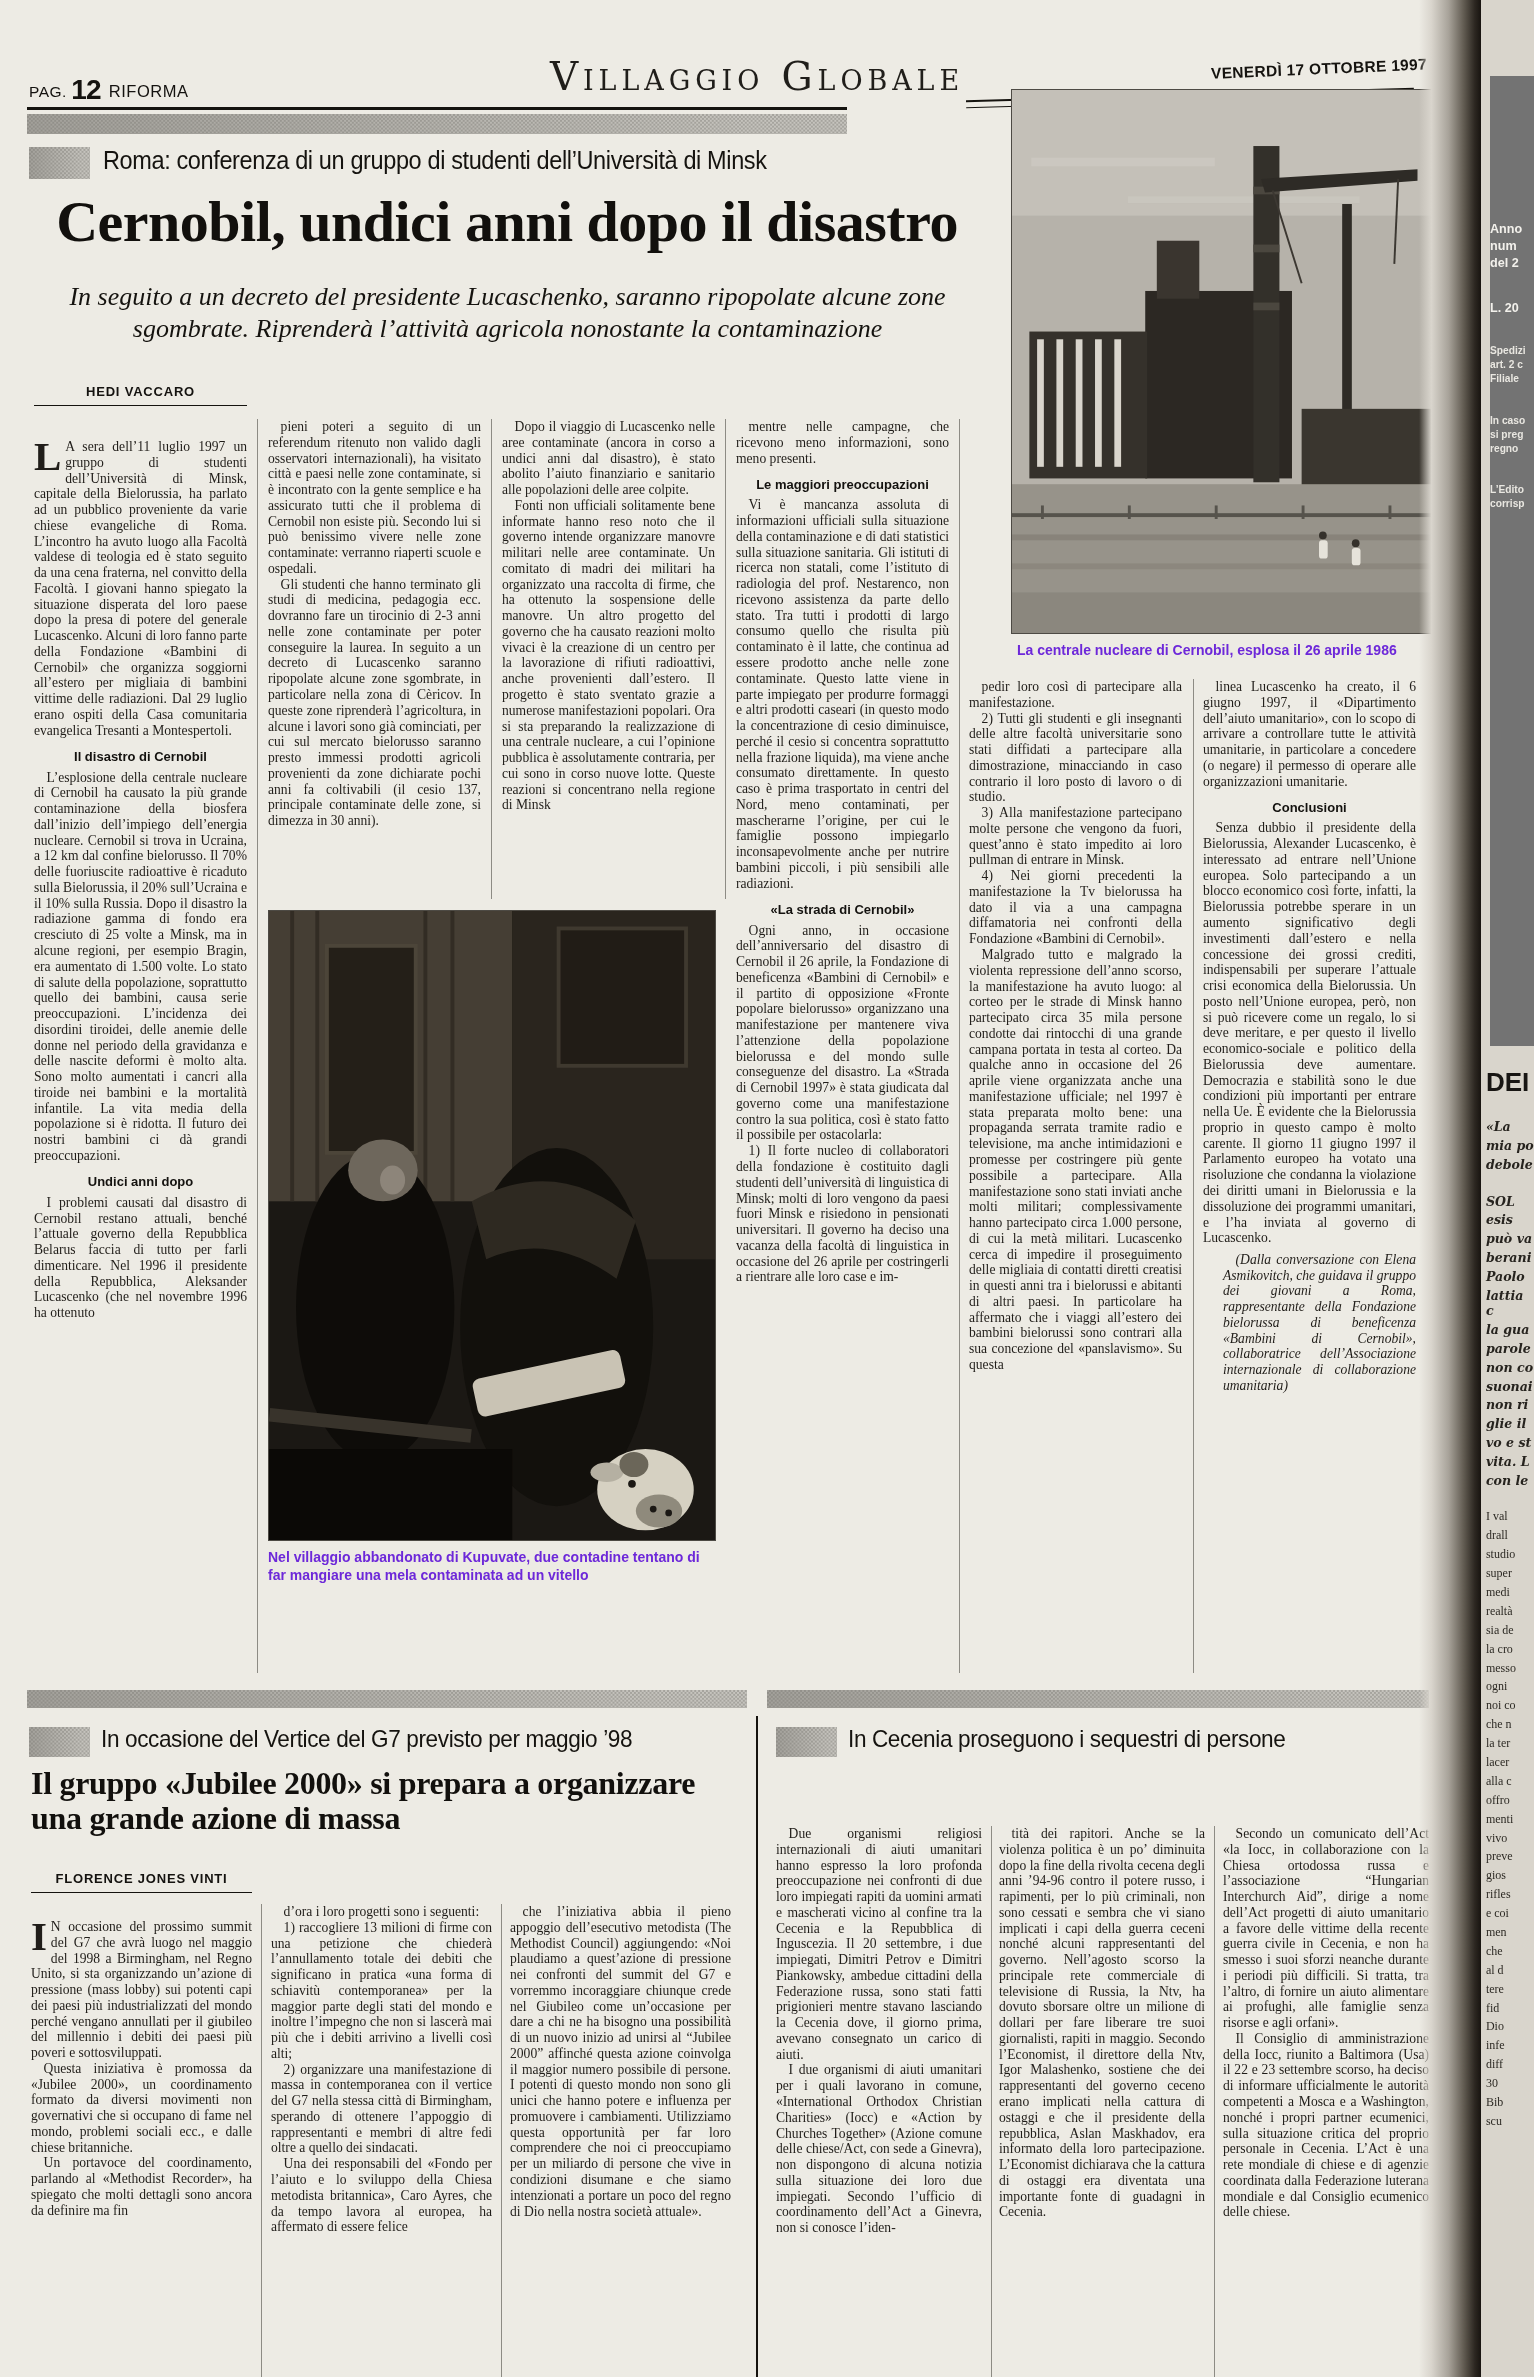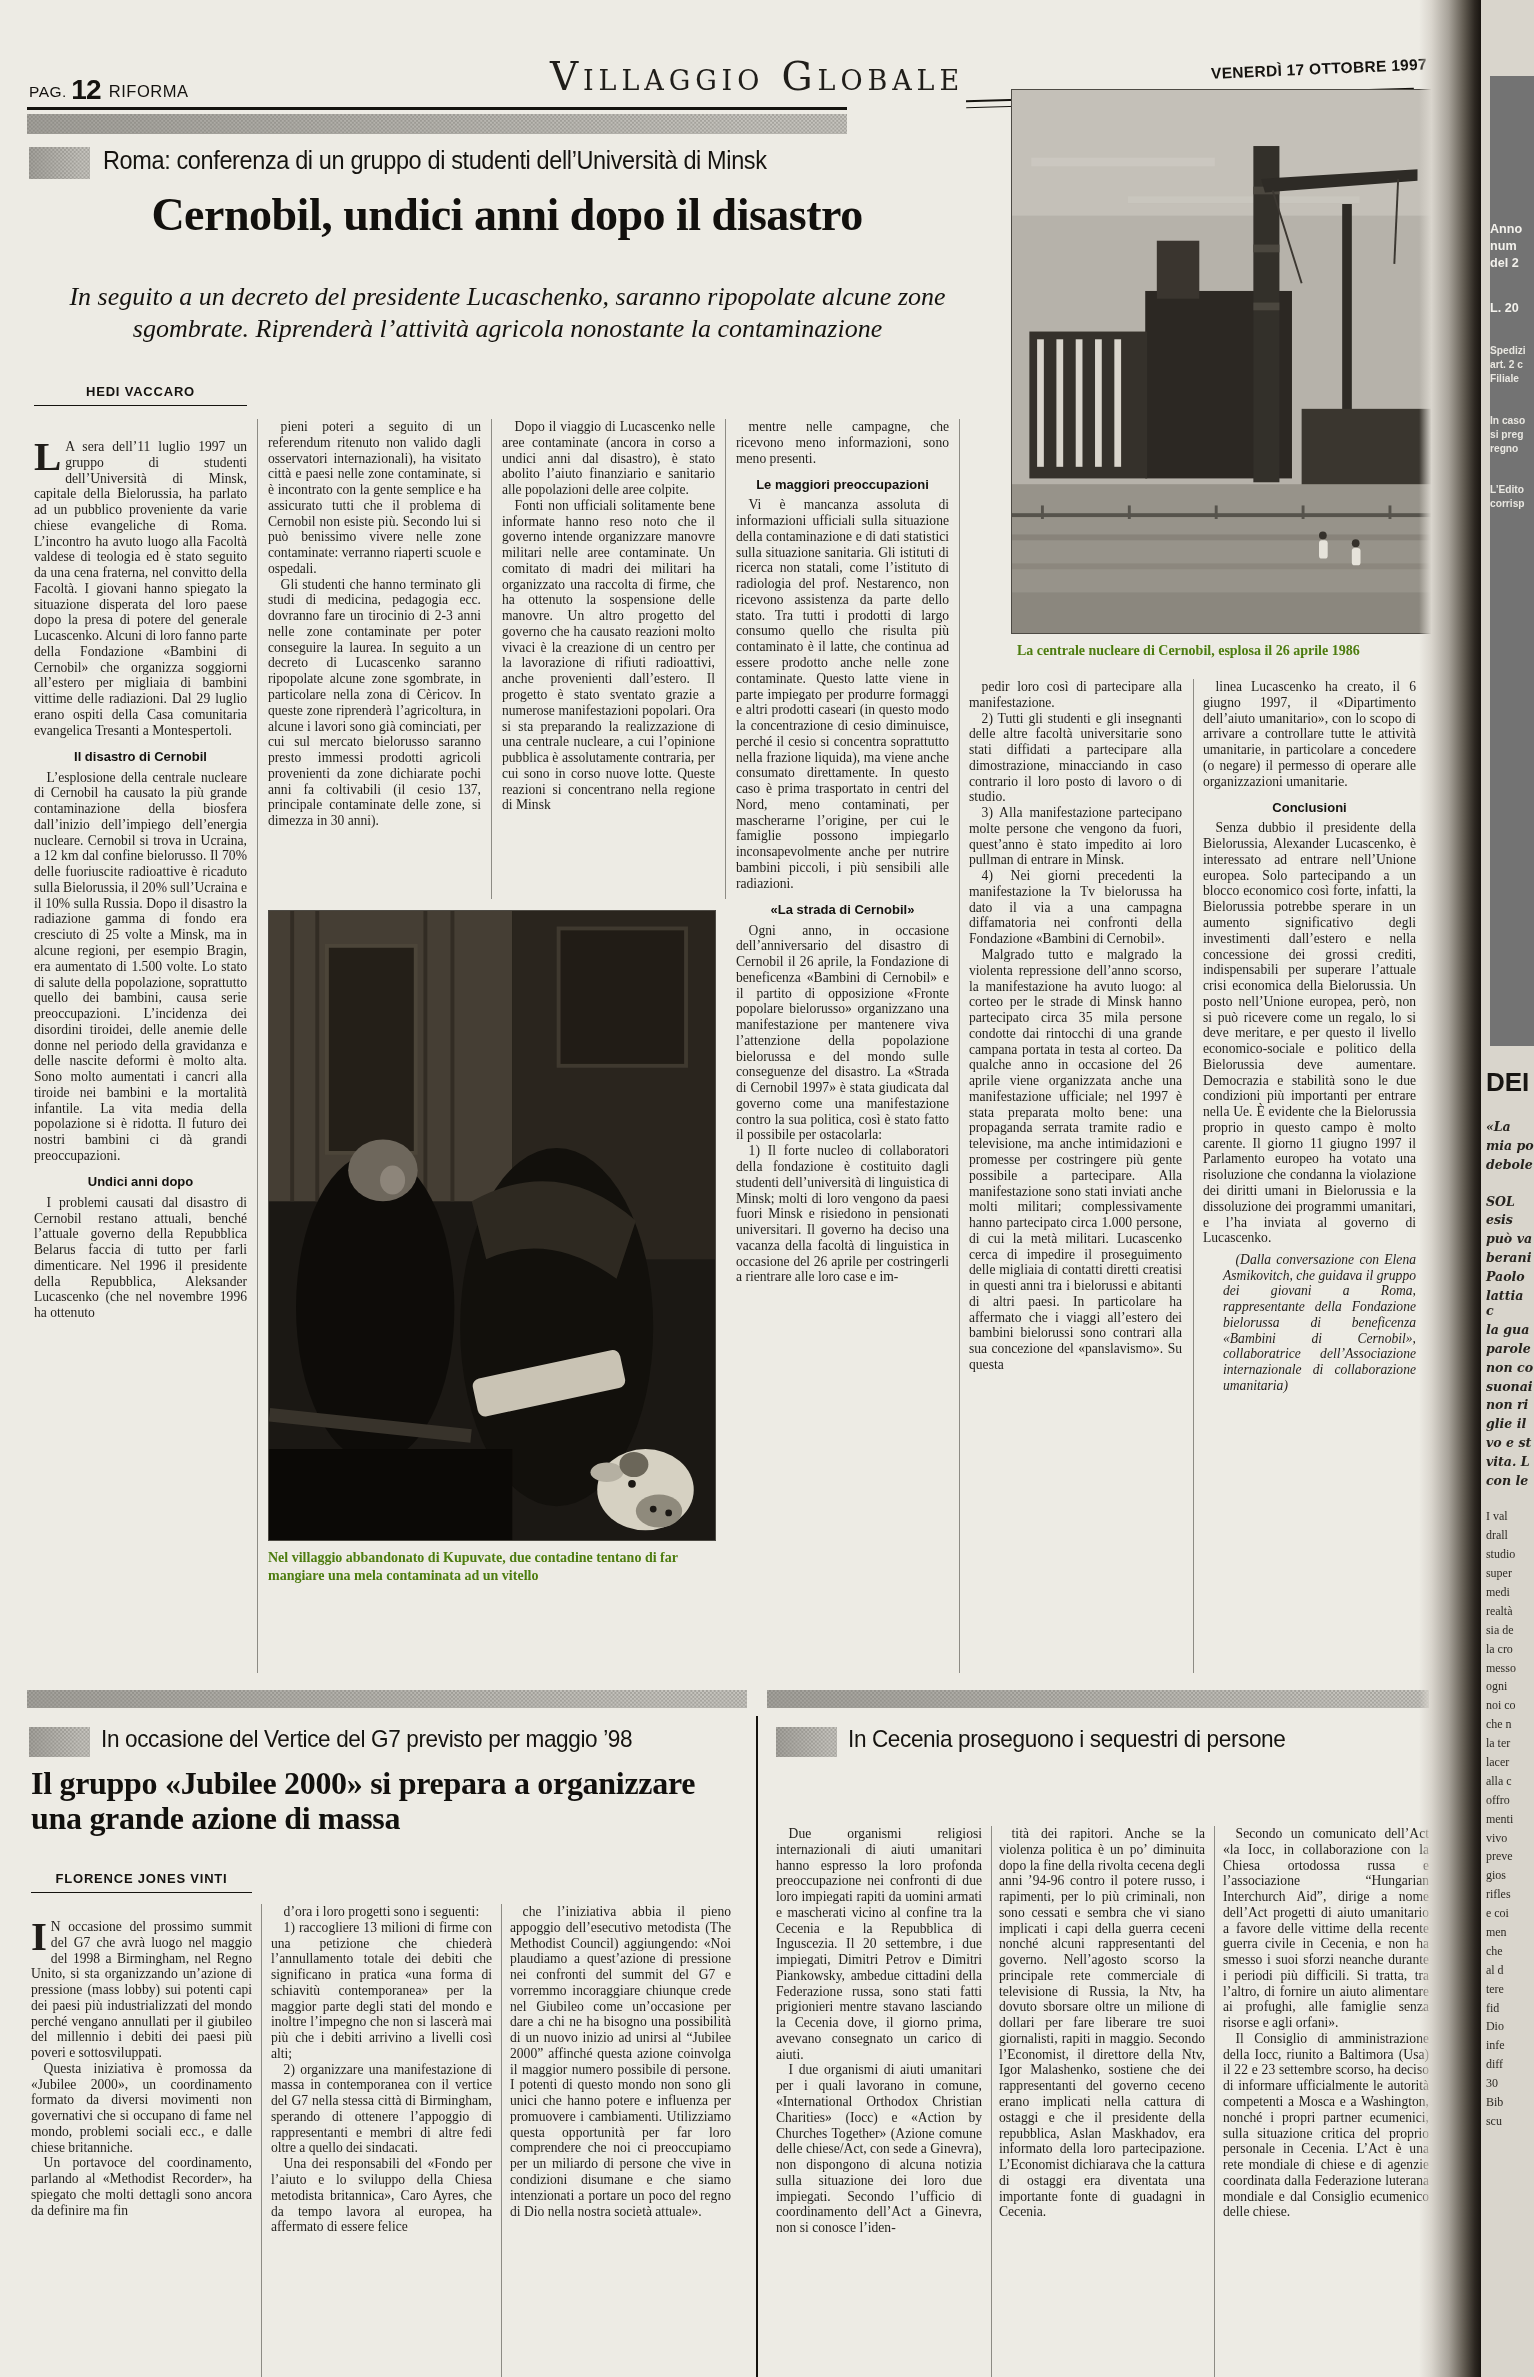--- a/index.html
+++ b/index.html
@@ -20,41 +20,41 @@
       repeating-conic-gradient(#a5a39d 0% 25%, #c6c4be 0% 50%);
       background-size:auto,3.9px 3.9px;}
   #hdr-gray{position:absolute;left:27px;top:114px;width:820px;height:20.4px;}
   #dbl-rule{position:absolute;left:966px;top:94px;width:448px;height:4.9px;border-top:2.9px solid #15130f;
       border-bottom:1.5px solid #15130f;transform:rotate(-1.6deg);}
   
   .kick-box{position:absolute;width:61px;height:32px;}
   .kicker{position:absolute;font-family:"Liberation Sans",sans-serif;font-size:25px;color:#15130f;
       letter-spacing:-0.4px;transform:scaleX(.94);transform-origin:left;white-space:nowrap;}
   #main-headline{position:absolute;left:39px;top:188px;width:936px;text-align:center;
-      font-size:46px;font-weight:700;letter-spacing:-0.5px;color:#12100d;}
+      font-size:58px;font-weight:700;letter-spacing:-0.5px;color:#12100d;}
   #main-deck{position:absolute;left:27px;top:281px;width:961px;text-align:center;
       font-style:italic;font-size:26px;line-height:1.22;color:#15130f;}
   .byline{position:absolute;text-align:center;font-family:"Liberation Sans",sans-serif;font-weight:700;
       font-size:13px;letter-spacing:0.8px;border-bottom:1.9px solid #15130f;padding-bottom:5.8px;color:#14120f;}
   
   .col{position:absolute;overflow:hidden;font-size:13.6px;line-height:1.16;text-align:justify;color:#201d19;}
   .col p{margin:0;}
   .col .p{text-indent:12.6px;}
   .col .lead{text-indent:0;}
   .col .lead::first-letter{float:left;font-size:41px;line-height:.78;font-weight:700;padding:1.9px 3.9px 0 0;}
   .col h3.h{font-family:"Liberation Sans",sans-serif;font-size:13px;font-weight:700;text-align:center;
       margin:11.6px 0 5.8px;line-height:1.05;color:#14120f;}
   .col .it{font-style:italic;text-indent:12.6px;margin-top:5.8px;margin-left:20px;}
   .vrule{position:absolute;width:1px;background:#8d8b84;}
   
   figure{margin:0;}
   .photo{position:absolute;border:1px solid #4d4a44;box-sizing:border-box;}
   .photo svg{display:block;width:100%;height:100%;}
-  .caption{position:absolute;font-family:Liberation Serif, serif;font-weight:700;font-size:14px;
-      line-height:1.25;color:#4d7c0f;}
+  .caption{position:absolute;font-family:Liberation Sans, sans-serif;font-weight:700;font-size:14px;
+      line-height:1.25;color:#6d28d9;}
   
   .gray-bar{position:absolute;height:17.5px;}
   #bottom-sep{position:absolute;left:756px;top:1716px;width:1.9px;height:662px;background:#16130f;}
   .b-headline{position:absolute;font-weight:700;color:#12100d;letter-spacing:-0.3px;}
   
   #curl{position:absolute;left:1419px;top:0;width:62px;height:2377px;
       background:linear-gradient(90deg, rgba(237,235,228,0) 0%, #d9d5cd 20%, #a7a299 48%, #625c52 72%, #2c2721 90%, #181410 100%);}
   #nextpage{position:absolute;left:1481px;top:0;width:53px;height:2377px;background:#d9d5cc;overflow:hidden;}
   #np-box{position:absolute;left:9px;top:76px;width:51px;height:970px;background:#737373;padding:146px 0 0 0;box-sizing:border-box;}
   #np-box p{margin:0 0 2.9px;}

